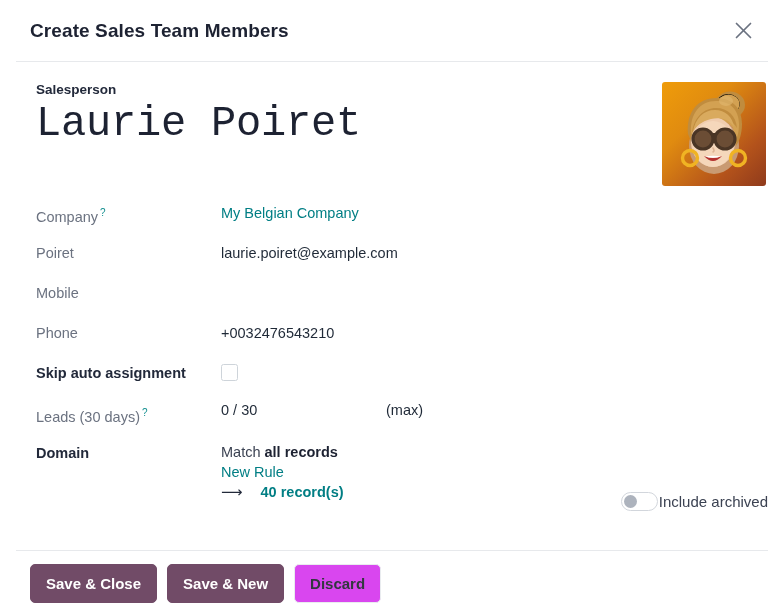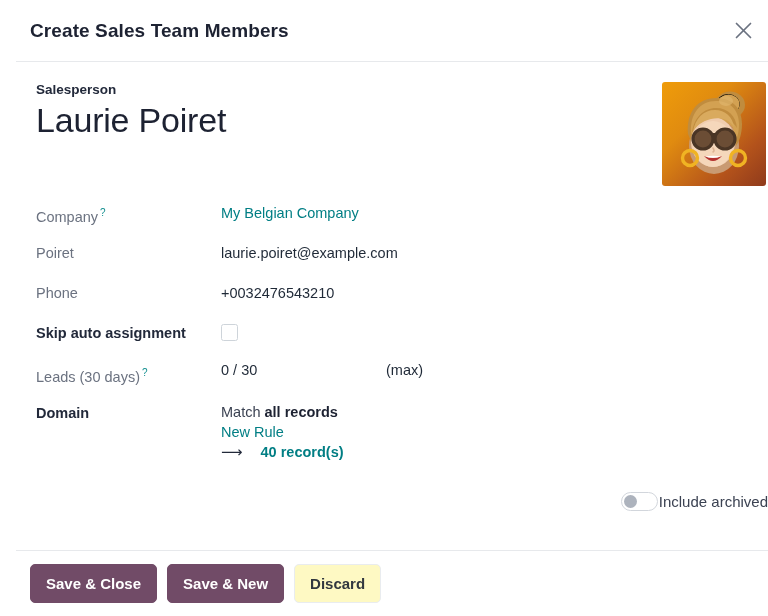--- a/index.html
+++ b/index.html
@@ -60,26 +60,27 @@
   }
   .identity { padding-top: 2px; }
   .sub-label {
     font-size: 13.5px;
     font-weight: 700;
     color: #22293a;
     line-height: 1.25;
     margin-bottom: 1px;
   }
   .person-name {
-    font-size: 34px;
+    font-size: 42px;
     font-weight: 400;
     color: #1d2232;
     line-height: 1.18;
     letter-spacing: -0.2px;
     white-space: nowrap;
+    font-family: Liberation Mono, monospace;
   }
 
   
   .avatar {
     width: 104px; height: 104px;
     border-radius: 3px;
     background: linear-gradient(135deg, #ef9c0a 0%, #e08b10 34%, #b4531b 74%, #8f3a1c 100%);
     position: relative;
     overflow: hidden;
     flex: 0 0 auto;
@@ -195,21 +196,21 @@
     font-family: inherit;
     font-size: 15px;
     font-weight: 700;
     border-radius: 5px;
     border: 1px solid transparent;
     padding: 9px 15px;
     cursor: pointer;
     line-height: 19px;
   }
   .btn-primary { background: #714b67; border-color: #714b67; color: #ffffff; }
-  .btn-secondary { background: #fef9c3; border-color: #e9ecef; color: #32383f; }
+  .btn-secondary { background: #d946ef; border-color: #e9ecef; color: #32383f; }
 </style>
 </head>
 <body>
 
 <div class="dialog">
 
   <div class="dlg-header">
     <div class="dlg-title">Create Sales Team Members</div>
     <button class="close-btn" aria-label="Close">
       <svg width="19" height="19" viewBox="0 0 19 19" fill="none" stroke="currentColor" stroke-width="1.7" stroke-linecap="round">
@@ -271,20 +272,24 @@
       <div class="frow">
         <div class="flabel"><span>Company</span><span class="qmark">?</span></div>
         <div class="fvalue link">My Belgian Company</div>
       </div>
 
       <div class="frow">
         <div class="flabel">Poiret</div>
         <div class="fvalue">laurie.poiret@example.com</div>
       </div>
 
+      <div class="frow">
+        <div class="flabel">Mobile</div>
+        <div class="fvalue empty"></div>
+      </div>
 
       <div class="frow">
         <div class="flabel">Phone</div>
         <div class="fvalue">+0032476543210</div>
       </div>
 
       <div class="frow">
         <div class="flabel bold">Skip auto assignment</div>
         <div class="chk"></div>
       </div>

